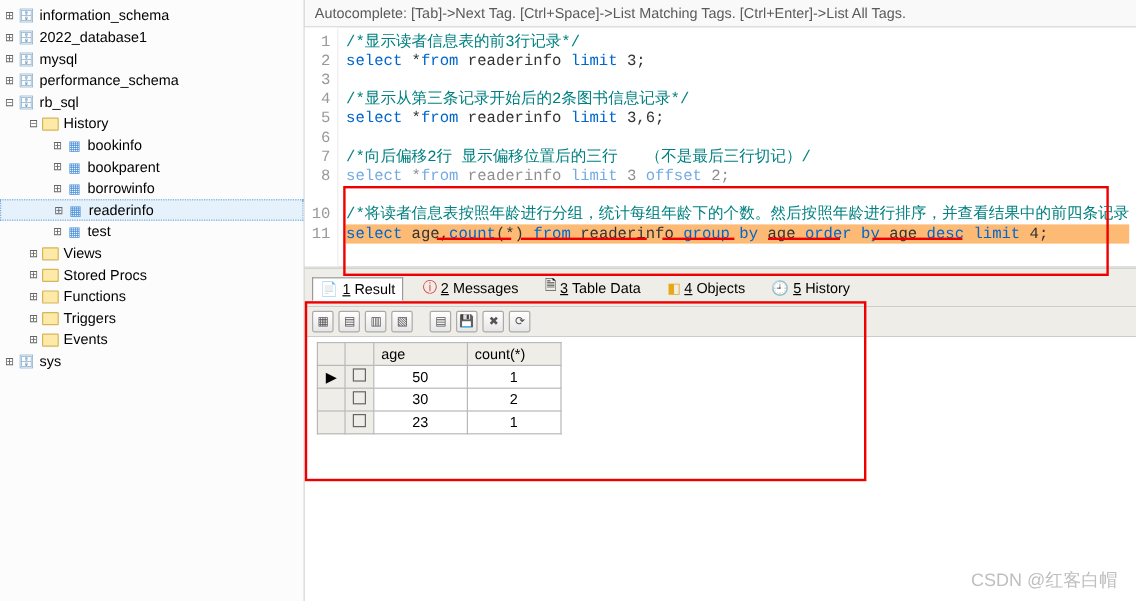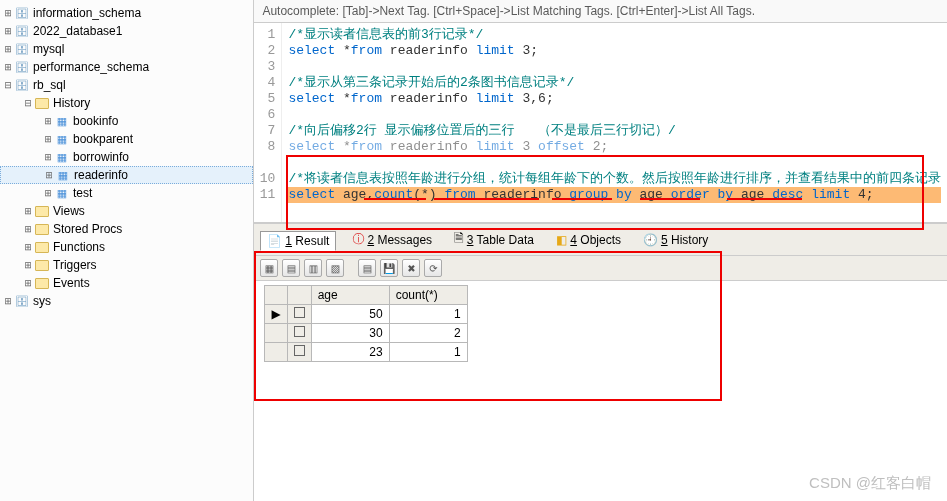--- a/index.html
+++ b/index.html
@@ -33,21 +33,21 @@
   .tab.active { background:#fff; border:1px solid #999; border-bottom:1px solid #fff; position:relative; top:1px;}
   .toolbar { display:flex; align-items:center; gap:4px; background:#efede7; padding:3px 6px; border-bottom:1px solid #ccc;}
   .tbtn { width:18px; height:18px; border:1px solid #aaa; background:linear-gradient(#fff,#e6e6e6); display:inline-flex; align-items:center; justify-content:center; font-size:10px; color:#555; border-radius:2px;}
   .readonly { border:1px solid #aaa; background:#fff; padding:1px 8px; font-size:11px; color:#333; margin-left:6px; width:240px;}
   .results-wrap { flex:1; position:relative; background:#fff; padding:4px 10px;}
   .redbox2 { position:absolute; border:2px solid #e00; pointer-events:none; left:0px; top:-30px; width:468px; height:150px; }
   table.result { border-collapse:collapse; font-size:12px;}
   table.result th, table.result td { border:1px solid #b8b8b8; padding:2px 6px; height:18px; }
   table.result th { background:#efede7; font-weight:normal; text-align:left;}
   table.result td.row-h { background:#efede7; width:18px; text-align:center;}
-  table.result td.num { text-align:right; width:78px; background:#fff;}
+  table.result td.num { text-align:center; width:78px; background:#fff;}
   table.result tr.hl td.num:first-of-type { background:#d6e5f3;}
   .chk { width:11px; height:11px; border:1px solid #666; display:inline-block;}
   .watermark { position:fixed; right:16px; bottom:8px; color:#bfbfbf; font-size:15px; font-family:Arial;}
 </style>
 </head>
 <body>
 
 <div class="app">
   <div class="sidebar">
     <div class="tree-item" style="padding-left:2px">

